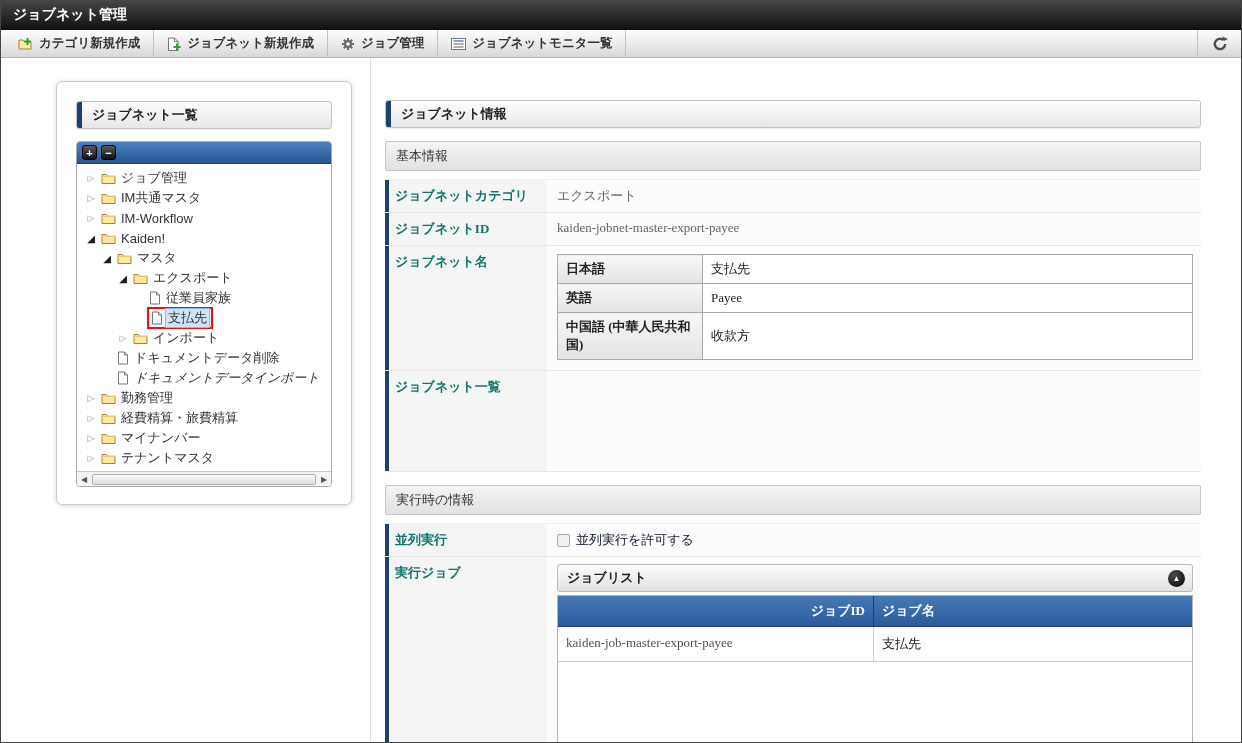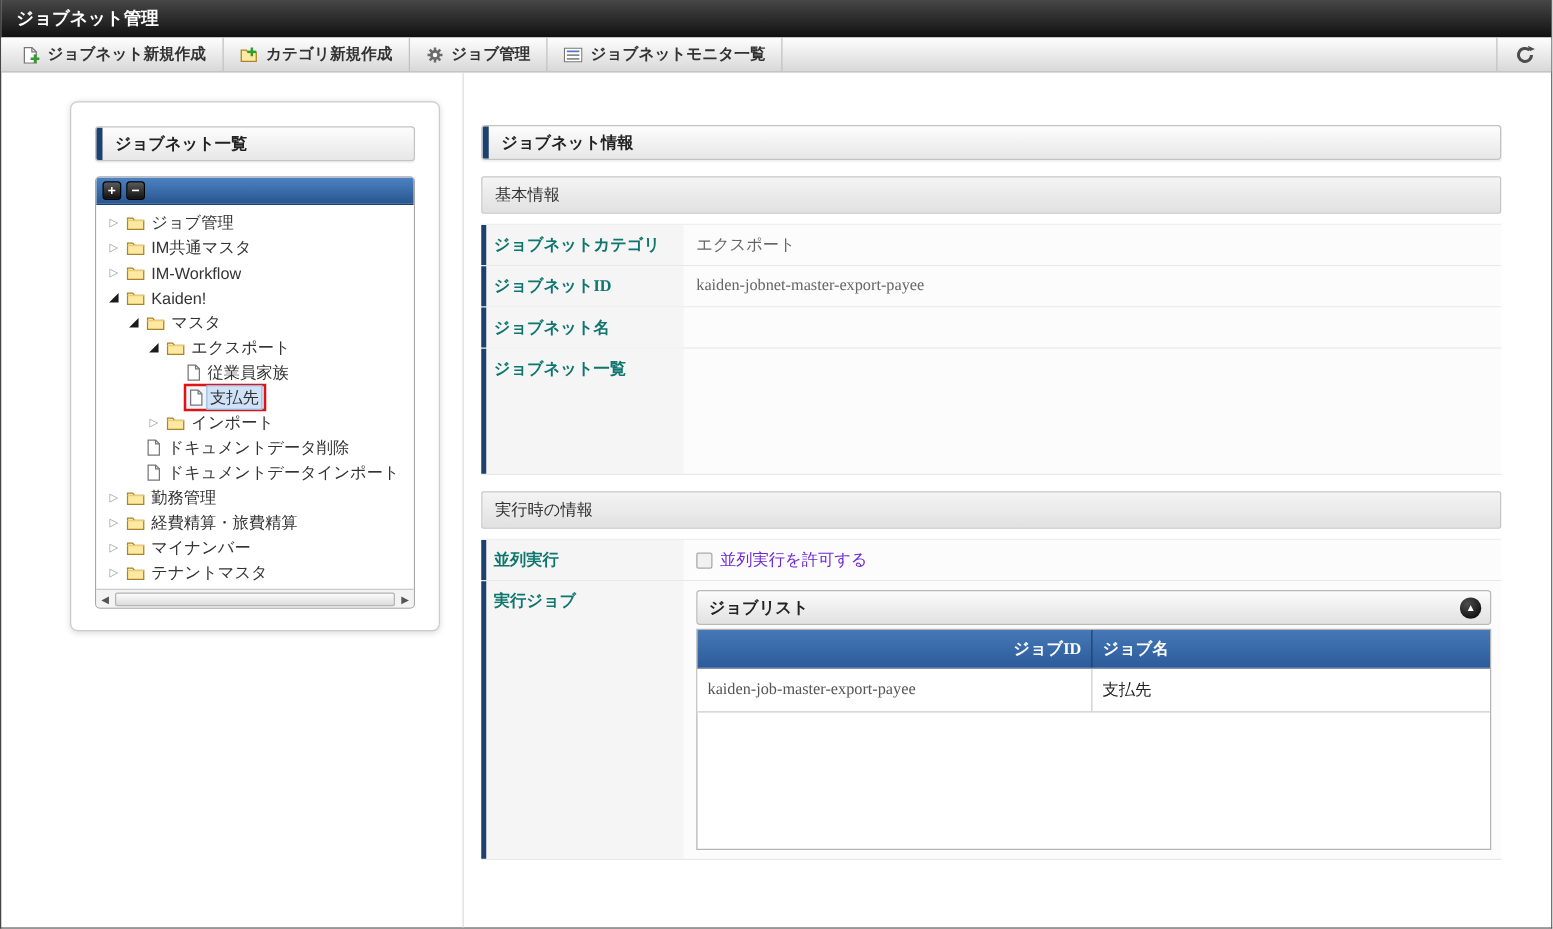--- a/index.html
+++ b/index.html
@@ -74,21 +74,21 @@
 
   .name-table { width:100%; border-collapse:collapse; margin:1px 0 3px; }
   .name-table th { width:145px; background:linear-gradient(#f7f7f7,#e3e3e3); border:1px solid #a9a9a9;
     text-align:left; font-size:13px; color:#222; padding:5px 8px; font-weight:bold; }
   .name-table td { border:1px solid #a9a9a9; background:#fff; font-size:13px; color:#222; padding:5px 8px; }
 
   .desc-area { position:relative; min-height:100px; }
 
   .checkbox { display:inline-block; width:13px; height:13px; border:1px solid #a8a8a8;
     background:#f1f1f1; border-radius:2px; margin-right:6px; flex:0 0 auto; }
-  .chk-label { color:#6d28d9; font-size:13px; }
+  .chk-label { color:#0f172a; font-size:13px; }
 
   .joblist-header { display:flex; align-items:center; border:1px solid #b9b9b9; border-radius:3px;
     background:linear-gradient(#fcfcfc,#e1e1e1); padding:4px 7px 4px 9px;
     font-size:13px; font-weight:bold; color:#222; }
   .toggle-btn { margin-left:auto; width:17px; height:17px; border-radius:50%;
     background:radial-gradient(circle at 35% 30%, #4d4d4d, #000); color:#fff; font-size:8px;
     display:flex; align-items:center; justify-content:center; cursor:pointer; }
   .job-table-box { margin-top:3px; border:1px solid #b5b5b5; height:177px; background:#fff;
     display:flex; flex-direction:column; }
   .jt-header { display:flex; background:linear-gradient(#4678b6,#2b5b9b);
@@ -105,38 +105,38 @@
 
 <div class="page">
 
   <div class="titlebar">
     <span>ジョブネット管理</span>
   </div>
 
   <div class="toolbar">
     <div class="tb-btn">
       <span class="tb-icon">
+        <svg width="15" height="14" viewBox="0 0 15 14">
+            <path d="M1 3 h4 l1.4 1.8 H13 v7.2 H1 z" fill="#ffe9a0" stroke="#a98428"></path>
+            <rect x="8.5" y="1" width="2" height="7" fill="#2f9e2f"></rect>
+            <rect x="6" y="3.5" width="7" height="2" fill="#2f9e2f"></rect>
+          </svg>
+      </span>
+      <span>カテゴリ新規作成</span>
+    </div>
+    <div class="tb-btn">
+      <span class="tb-icon">
         <svg width="14" height="14" viewBox="0 0 14 14">
             <path d="M1.5 1 h6 l3.5 3.5 v9 h-9.5 z" fill="#fff" stroke="#777"></path>
             <path d="M7.5 1 v3.5 h3.5" fill="none" stroke="#777"></path>
             <rect x="9" y="6.5" width="2" height="7" fill="#2f9e2f"></rect>
             <rect x="6.5" y="9" width="7" height="2" fill="#2f9e2f"></rect>
           </svg>
       </span>
       <span>ジョブネット新規作成</span>
-    </div>
-    <div class="tb-btn">
-      <span class="tb-icon">
-        <svg width="15" height="14" viewBox="0 0 15 14">
-            <path d="M1 3 h4 l1.4 1.8 H13 v7.2 H1 z" fill="#ffe9a0" stroke="#a98428"></path>
-            <rect x="8.5" y="1" width="2" height="7" fill="#2f9e2f"></rect>
-            <rect x="6" y="3.5" width="7" height="2" fill="#2f9e2f"></rect>
-          </svg>
-      </span>
-      <span>カテゴリ新規作成</span>
     </div>
     <div class="tb-btn">
       <span class="tb-icon">
         <svg width="14" height="14" viewBox="0 0 14 14">
             <g fill="#6b6b6b">
               <rect x="6" y="1" width="2" height="12"></rect>
               <rect x="1" y="6" width="12" height="2"></rect>
               <rect x="6" y="1" width="2" height="12" transform="rotate(45 7 7)"></rect>
               <rect x="6" y="1" width="2" height="12" transform="rotate(-45 7 7)"></rect>
               <circle cx="7" cy="7" r="4"></circle>
@@ -293,21 +293,21 @@
                 <span class="row-inner">
                   <span class="ticon">
                     <svg width="12" height="14" viewBox="0 0 12 14">
                       <path d="M1.5 1 h6 l3 3 v9 h-9 z" fill="#fff" stroke="#777"></path>
                       <path d="M7.5 1 v3 h3" fill="none" stroke="#777"></path>
                     </svg>
                   </span>
                   <span class="tlabel">ドキュメントデータ削除</span>
                 </span>
               </div>
-              <div class="tree-row" style="padding-left: 20px;">
+              <div class="tree-row" style="padding-left: 20px; font-style: italic;">
                 <span class="tw">&nbsp;</span>
                 <span class="row-inner">
                   <span class="ticon">
                     <svg width="12" height="14" viewBox="0 0 12 14">
                       <path d="M1.5 1 h6 l3 3 v9 h-9 z" fill="#fff" stroke="#777"></path>
                       <path d="M7.5 1 v3 h3" fill="none" stroke="#777"></path>
                     </svg>
                   </span>
                   <span class="tlabel">ドキュメントデータインポート</span>
                 </span>
@@ -383,20 +383,38 @@
           <div class="fvalue">エクスポート</div>
         </div>
 
         <div class="frow">
           <div class="flabel">ジョブネットID</div>
           <div class="fvalue">kaiden-jobnet-master-export-payee</div>
         </div>
 
         <div class="frow">
           <div class="flabel">ジョブネット名</div>
+          <div class="fvalue">
+            <table class="name-table">
+              <tbody>
+                  <tr>
+                <th>日本語</th>
+                <td>支払先</td>
+              </tr>
+              <tr>
+                <th>英語</th>
+                <td>Payee</td>
+              </tr>
+              <tr>
+                <th>中国語 (中華人民共和国)</th>
+                <td>收款方</td>
+              </tr>
+            </tbody>
+              </table>
+          </div>
         </div>
 
         <div class="frow">
           <div class="flabel">ジョブネット一覧</div>
           <div class="fvalue desc-area"></div>
         </div>
       </div>
 
       <div class="section-header">実行時の情報</div>
       <div class="rows">

